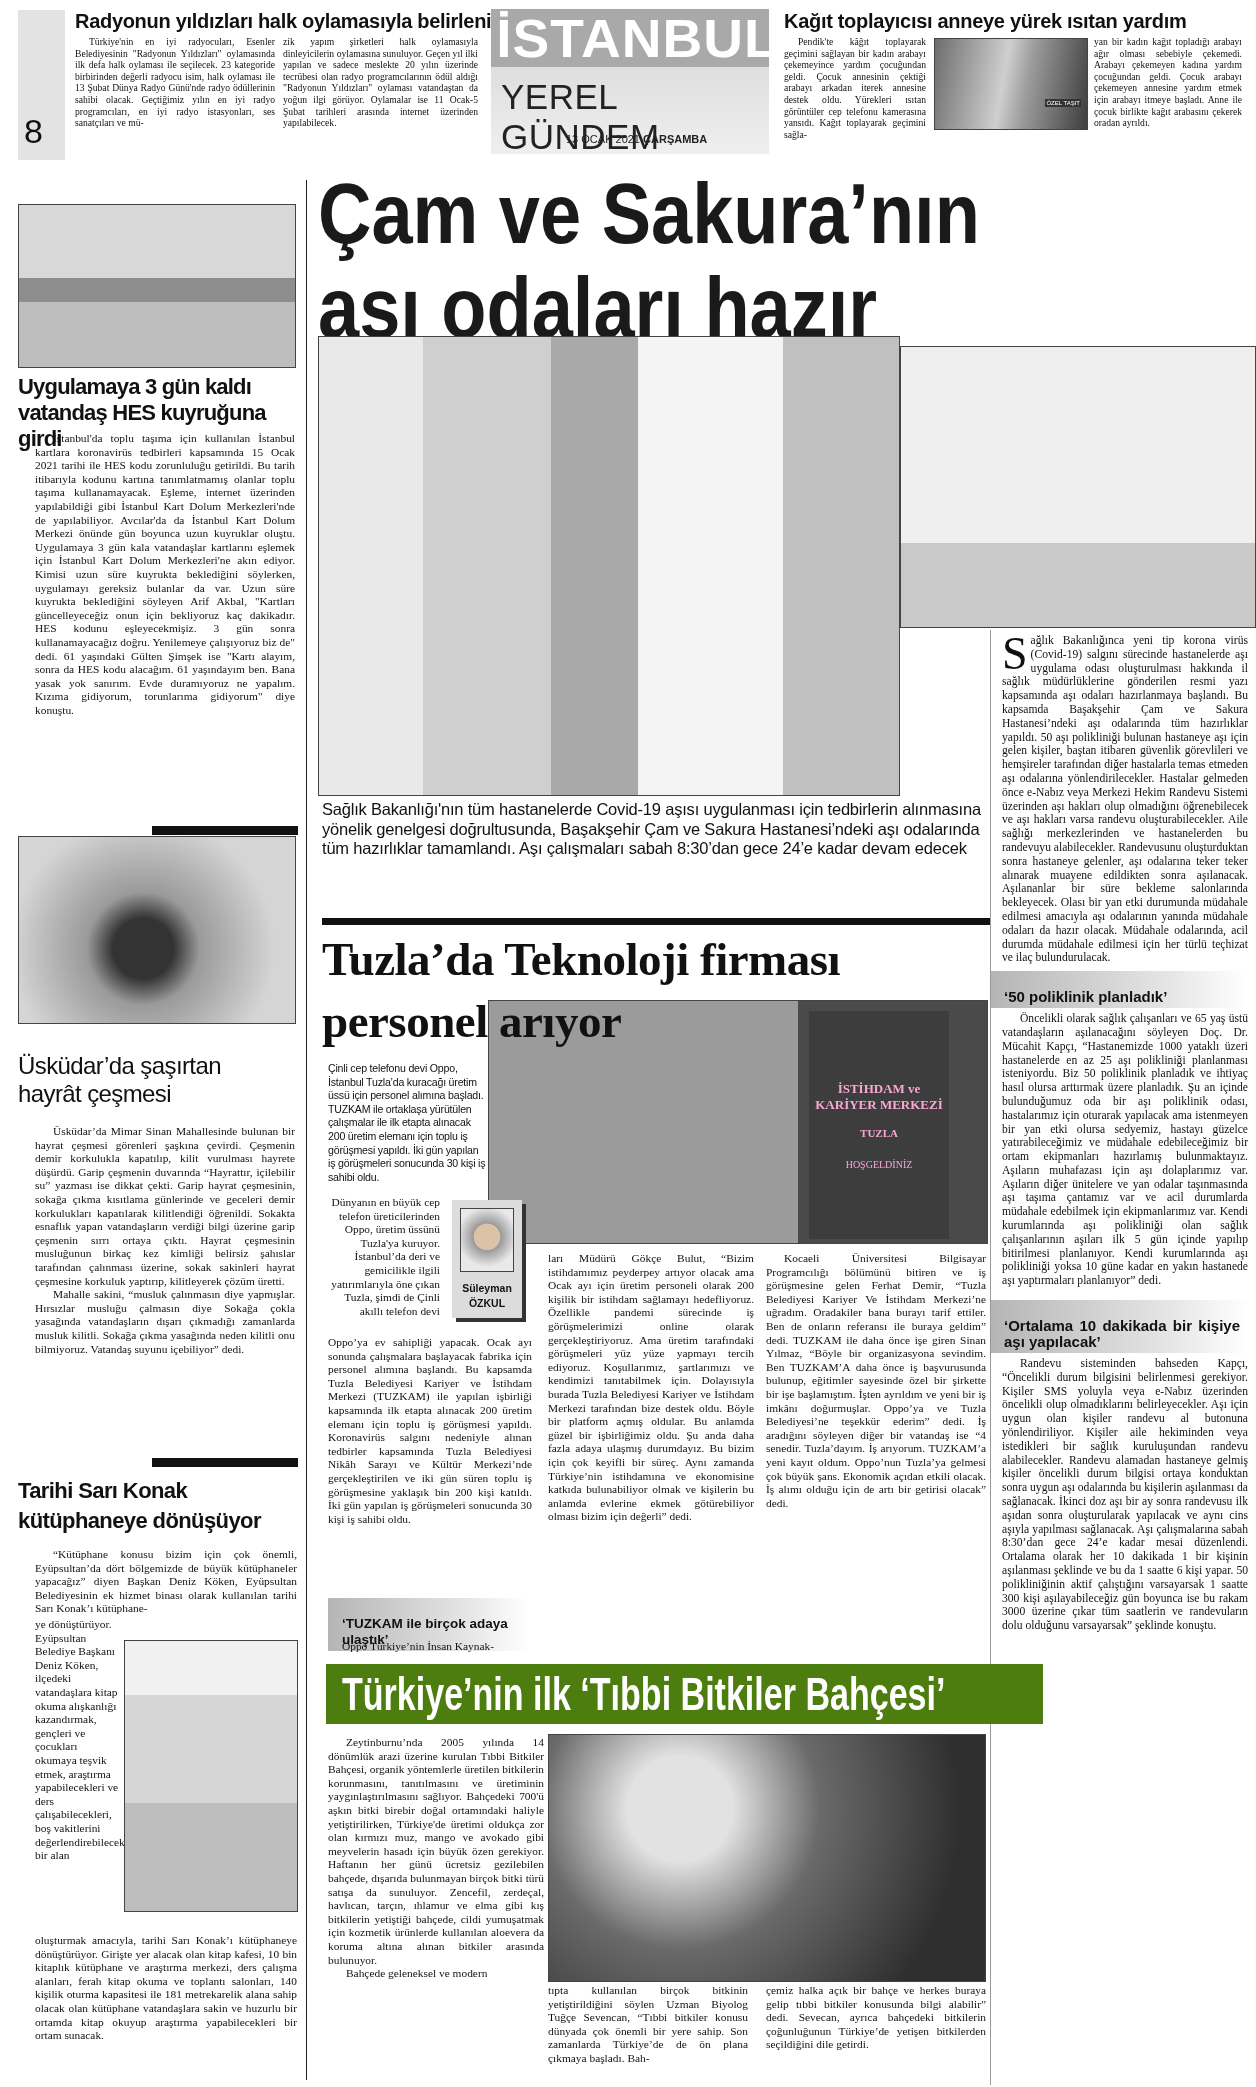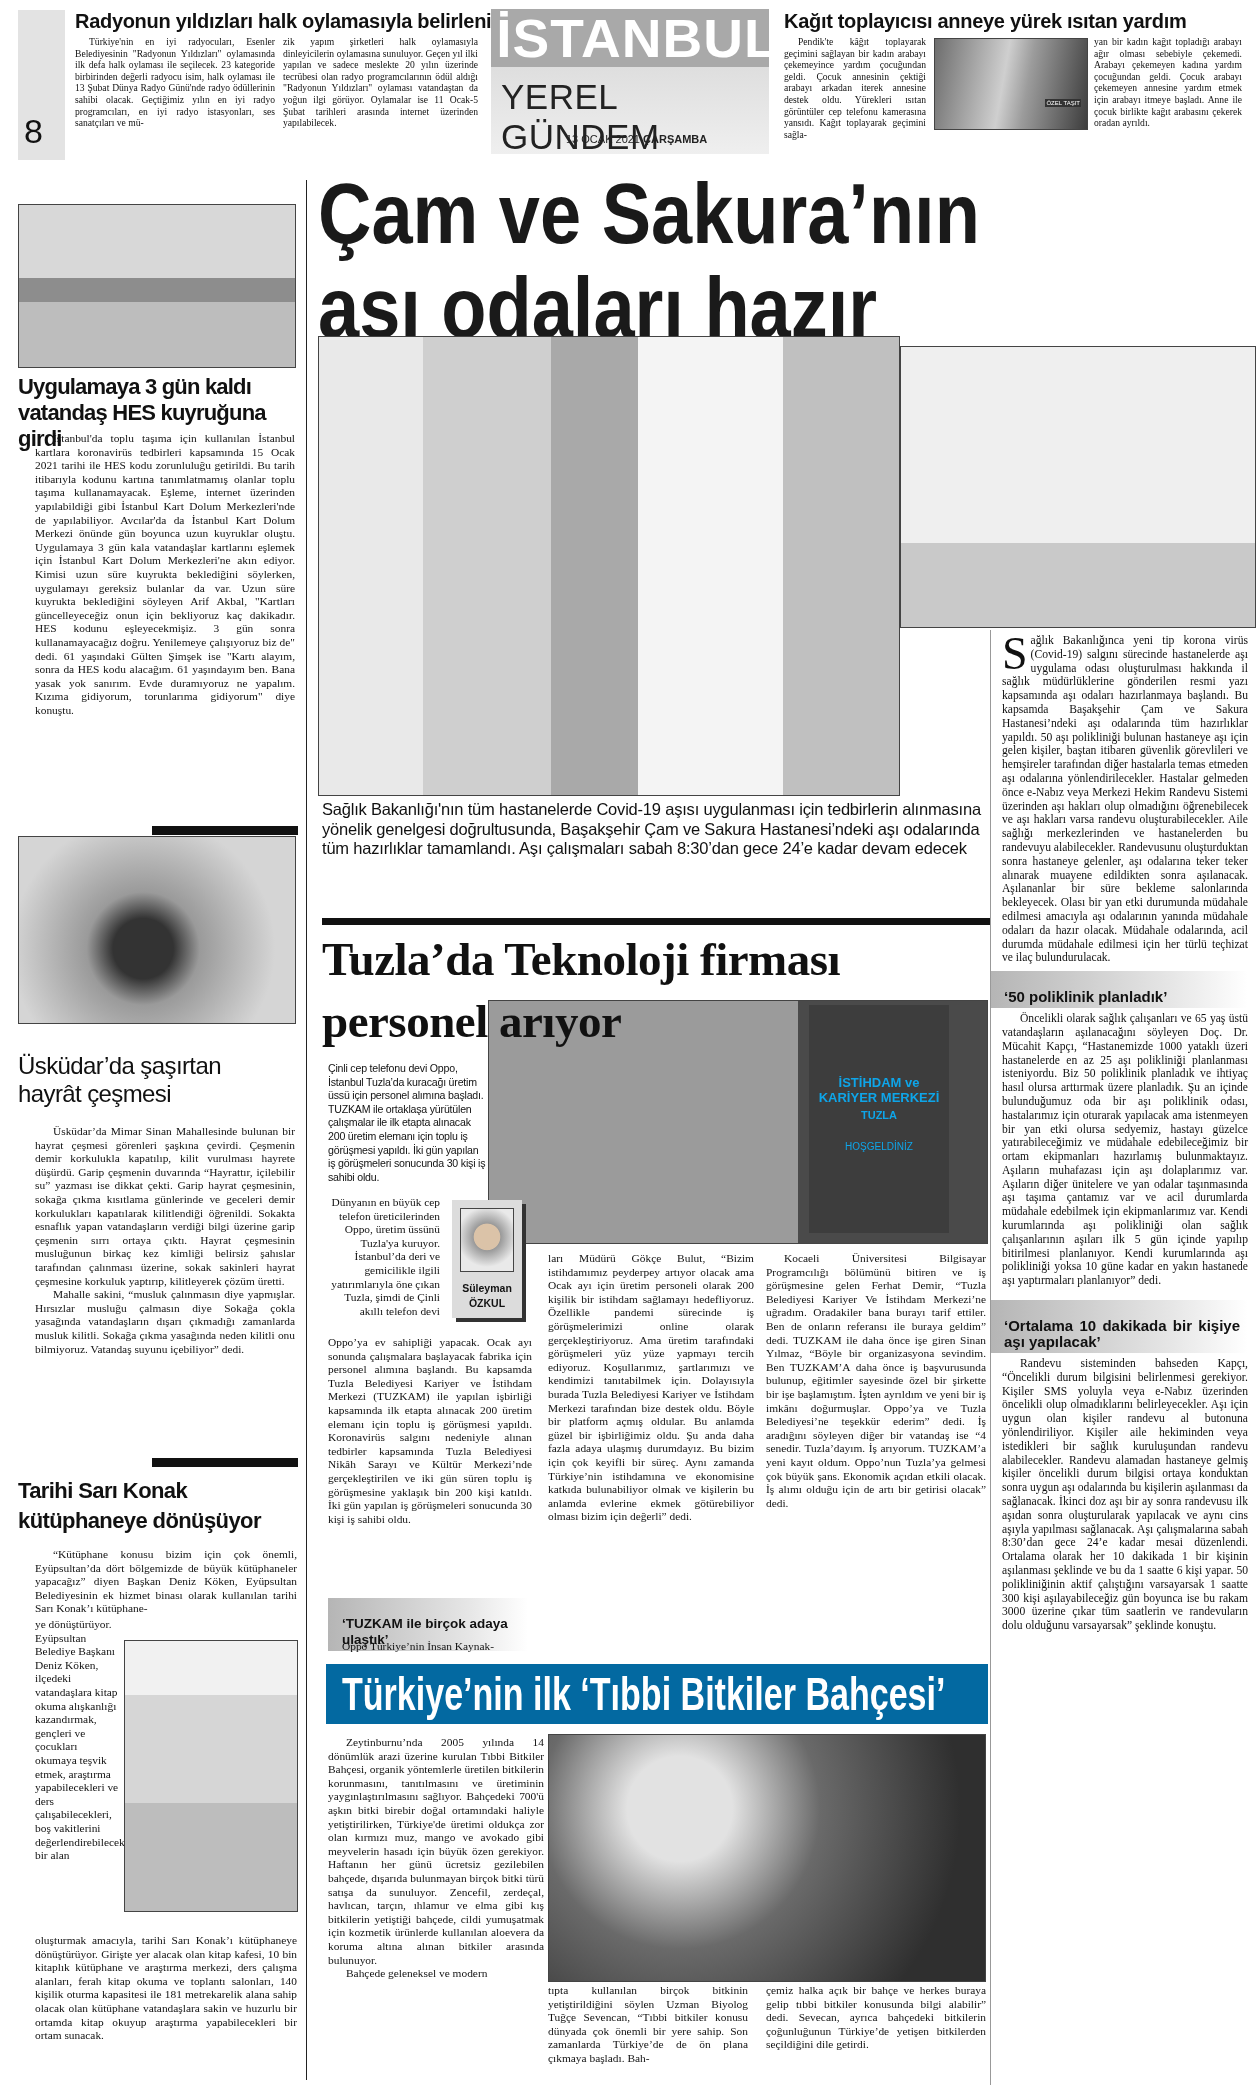--- a/index.html
+++ b/index.html
@@ -77,44 +77,44 @@
   </div>
   <div class="subhead" style="margin:6px 0 4px -12px">‘50 poliklinik planladık’</div>
   <p>Öncelikli olarak sağlık çalışanları ve 65 yaş üstü vatandaşların aşılanacağını söyleyen Doç. Dr. Mücahit Kapçı, “Hastanemizde 1000 yataklı üzeri hastanelerde en az 25 aşı polikliniği planlanması isteniyordu. Biz 50 poliklinik planladık ve ihtiyaç hasıl olursa arttırmak üzere planladık. Şu an içinde bulunduğumuz oda bir aşı poliklinik odası, hastalarımız için oturarak yapılacak ama istenmeyen bir yan etki olursa sedyemiz, hastayı güzelce yatırabileceğimiz ve müdahale edebileceğimiz bir ortam ekipmanları hazırlamış bulunmaktayız. Aşıların muhafazası için aşı dolaplarımız var. Aşıların diğer ünitelere ve yan odalar taşınmasında aşı taşıma çantamız var ve acil durumlarda müdahale edebilmek için ekipmanlarımız var. Kendi kurumlarında aşı polikliniği olan sağlık çalışanlarının aşıları ilk 5 gün içinde yapılıp bitirilmesi planlanıyor. Kendi kurumlarında aşı polikliniği yoksa 10 güne kadar en yakın hastanede aşı yaptırmaları planlanıyor” dedi.</p>
   <div class="subhead" style="margin:12px 0 4px -12px">‘Ortalama 10 dakikada bir kişiye aşı yapılacak’</div>
   <p>Randevu sisteminden bahseden Kapçı, “Öncelikli durum bilgisini belirlenmesi gerekiyor. Kişiler SMS yoluyla veya e-Nabız üzerinden öncelikli olup olmadıklarını belirleyecekler. Aşı için uygun olan kişiler randevu al butonuna yönlendiriliyor. Kişiler aile hekiminden veya istedikleri bir sağlık kuruluşundan randevu alabilecekler. Randevu alamadan hastaneye gelmiş kişiler öncelikli durum bilgisi ortaya konduktan sonra uygun aşı odalarında bu kişilerin aşılanması da sağlanacak. İkinci doz aşı bir ay sonra randevusu ilk aşıdan sonra oluşturularak yapılacak ve aynı cins aşıyla yapılması sağlanacak. Aşı çalışmalarına sabah 8:30’dan gece 24’e kadar mesai düzenlendi. Ortalama olarak her 10 dakikada 1 bir kişinin aşılanması şeklinde ve bu da 1 saatte 6 kişi yapar. 50 polikliniğinin aktif çalıştığını varsayarsak 1 saatte 300 kişi aşılayabileceğiz gün boyunca ise bu rakam 3000 üzerine çıkar tüm saatlerin ve randevuların dolu olduğunu varsayarsak” şeklinde konuştu.</p>
 </div>
 
 <div class="hrule" style="left:322px;top:918px;width:668px;height:7px"></div>
 <div class="abs serif" style="left:322px;top:932px;font-size:47px;font-weight:bold;line-height:54px;white-space:nowrap;letter-spacing:-0.5px">Tuzla’da Teknoloji firması</div>
 <div class="abs photo" style="left:488px;top:1000px;width:500px;height:244px;background:linear-gradient(90deg,#9b9b9b 0 62%,#4a4a4a 62%)">
-  <div style="position:absolute;left:320px;top:4px;width:140px;height:228px;background:#3d3d3d;color:#0ea5e9;text-align:center;font-family:Liberation Sans, sans-serif">
+  <div style="position:absolute;left:320px;top:10px;width:140px;height:228px;background:#3d3d3d;color:#f9a8d4;text-align:center;font-family:Liberation Serif, serif">
     <div style="margin-top:70px;font-size:13px;font-weight:bold;padding:0 6px">İSTİHDAM ve KARİYER MERKEZİ</div>
-    <div style="margin-top:4px;font-size:11px;font-weight:bold">TUZLA</div>
+    <div style="margin-top:14px;font-size:11px;font-weight:bold">TUZLA</div>
     <div style="margin-top:20px;font-size:10px">HOŞGELDİNİZ</div>
   </div>
 </div>
 <div class="abs serif" style="left:322px;top:994px;font-size:47px;font-weight:bold;line-height:54px;white-space:nowrap;letter-spacing:-0.5px">personel arıyor</div>
 
 <div class="abs sans" style="left:328px;top:1062px;width:160px;font-size:10.6px;line-height:13.6px;letter-spacing:-0.2px">Çinli cep telefonu devi Oppo, İstanbul Tuzla’da kuracağı üretim üssü için personel alımına başladı. TUZKAM ile ortaklaşa yürütülen çalışmalar ile ilk etapta alınacak 200 üretim elemanı için toplu iş görüşmesi yapıldı. İki gün yapılan iş görüşmeleri sonucunda 30 kişi iş sahibi oldu.</div>
 <div class="abs body-text" style="left:328px;top:1196px;width:112px;text-align:right">Dünyanın en büyük cep telefon üreticilerinden Oppo, üretim üssünü Tuzla'ya kuruyor. İstanbul’da deri ve gemicilikle ilgili yatırımlarıyla öne çıkan Tuzla, şimdi de Çinli akıllı telefon devi</div>
 <div class="abs" style="left:452px;top:1200px;width:70px;height:118px;background:#dcdcdc;box-shadow:4px 4px 0 #333">
   <div class="photo" style="position:absolute;left:8px;top:8px;width:54px;height:64px;background:radial-gradient(circle at 50% 45%,#dbc3a8 0 30%,#9a9a9a 32%,#e9e9e9 70%)"></div>
   <div class="sans" style="position:absolute;left:0;top:82px;width:70px;text-align:center;font-size:10.5px;font-weight:bold">Süleyman</div>
   <div class="sans" style="position:absolute;left:0;top:97px;width:70px;text-align:center;font-size:10.5px;font-weight:bold">ÖZKUL</div>
 </div>
 <div class="abs body-text" style="left:328px;top:1336px;width:204px">Oppo’ya ev sahipliği yapacak. Ocak ayı sonunda çalışmalara başlayacak fabrika için personel alımına başlandı. Bu kapsamda Tuzla Belediyesi Kariyer ve İstihdam Merkezi (TUZKAM) ile yapılan işbirliği kapsamında ilk etapta alınacak 200 üretim elemanı için toplu iş görüşmesi yapıldı. Koronavirüs salgını nedeniyle alınan tedbirler kapsamında Tuzla Belediyesi Nikâh Sarayı ve Kültür Merkezi’nde gerçekleştirilen ve iki gün süren toplu iş görüşmesine yaklaşık bin 200 kişi katıldı. İki gün yapılan iş görüşmeleri sonucunda 30 kişi iş sahibi oldu.</div>
 <div class="subhead abs" style="left:328px;top:1598px;width:200px;font-size:13.5px">‘TUZKAM ile birçok adaya ulaştık’</div>
 <div class="abs body-text" style="left:328px;top:1640px;width:204px;text-indent:14px">Oppo Türkiye’nin İnsan Kaynak-</div>
 <div class="abs body-text" style="left:548px;top:1252px;width:206px">ları Müdürü Gökçe Bulut, “Bizim istihdamımız peyderpey artıyor olacak ama Ocak ayı için üretim personeli olarak 200 kişilik bir istihdam sağlamayı hedefliyoruz. Özellikle pandemi sürecinde iş görüşmelerimizi online olarak gerçekleştiriyoruz. Ama üretim tarafındaki görüşmeleri yüz yüze yapmayı tercih ediyoruz. Koşullarımız, şartlarımızı ve kendimizi tanıtabilmek için. Dolayısıyla burada Tuzla Belediyesi Kariyer ve İstihdam Merkezi tarafından bize destek oldu. Böyle bir platform açmış oldular. Bu anlamda güzel bir işbirliğimiz oldu. Şu anda daha fazla adaya ulaşmış durumdayız. Bu bizim için çok keyifli bir süreç. Aynı zamanda Türkiye’nin istihdamına ve ekonomisine katkıda bulunabiliyor olmak ve kişilerin bu anlamda evlerine ekmek götürebiliyor olması bizim için değerli” dedi.</div>
 <div class="abs body-text" style="left:766px;top:1252px;width:220px;text-indent:18px">Kocaeli Üniversitesi Bilgisayar Programcılığı bölümünü bitiren ve iş görüşmesine gelen Ferhat Demir, “Tuzla Belediyesi Kariyer Ve İstihdam Merkezi’ne uğradım. Oradakiler bana burayı tarif ettiler. Ben de onların referansı ile buraya geldim” dedi. TUZKAM ile daha önce işe giren Sinan Yılmaz, “Böyle bir organizasyona sevindim. Ben TUZKAM’A daha önce iş başvurusunda bulunup, eğitimler sayesinde özel bir şirkette bir işe başlamıştım. İşten ayrıldım ve yeni bir iş imkânı doğurmuşlar. Oppo’ya ve Tuzla Belediyesi’ne teşekkür ederim” dedi. İş aradığını söyleyen diğer bir vatandaş ise “4 senedir. Tuzla’dayım. İş arıyorum. TUZKAM’a yeni kayıt oldum. Oppo’nun Tuzla’ya gelmesi çok büyük şans. Ekonomik açıdan etkili olacak. İş alımı olduğu için de artı bir getirisi olacak” dedi.</div>
 
 <div class="vrule" style="left:990px;top:630px;height:1455px;width:1px;background:#999"></div>
 
-<div class="abs" style="left:326px;top:1664px;width:662px;height:60px;background:#0369a1;overflow:hidden">
+<div class="abs" style="left:326px;top:1664px;width:717px;height:60px;background:#4d7c0f;overflow:hidden">
   <div class="condensed" style="position:absolute;left:16px;top:4px;font-size:46px;line-height:52px;color:#fff;transform:scaleX(0.74)">Türkiye’nin ilk ‘Tıbbi Bitkiler Bahçesi’</div>
 </div>
 <div class="abs body-text" style="left:328px;top:1736px;width:216px">
   <p>Zeytinburnu’nda 2005 yılında 14 dönümlük arazi üzerine kurulan Tıbbi Bitkiler Bahçesi, organik yöntemlerle üretilen bitkilerin korunmasını, tanıtılmasını ve üretiminin yaygınlaştırılmasını sağlıyor. Bahçedeki 700'ü aşkın bitki birebir doğal ortamındaki haliyle yetiştirilirken, Türkiye'de üretimi oldukça zor olan kırmızı muz, mango ve avokado gibi meyvelerin hasadı için büyük özen gerekiyor. Haftanın her günü ücretsiz gezilebilen bahçede, dışarıda bulunmayan birçok bitki türü satışa da sunuluyor. Zencefil, zerdeçal, havlıcan, tarçın, ıhlamur ve elma gibi kış bitkilerin yetiştiği bahçede, cildi yumuşatmak için kozmetik ürünlerde kullanılan aloevera da koruma altına alınan bitkiler arasında bulunuyor.</p>
   <p>Bahçede geleneksel ve modern</p>
 </div>
 <div class="abs photo" style="left:548px;top:1734px;width:438px;height:248px;background:radial-gradient(circle at 30% 30%,#e2e2e2 0 15%,#6a6a6a 40%,#2f2f2f 80%)"></div>
 <div class="abs body-text" style="left:548px;top:1984px;width:200px;text-indent:0">tıpta kullanılan birçok bitkinin yetiştirildiğini söylen Uzman Biyolog Tuğçe Sevencan, “Tıbbi bitkiler konusu dünyada çok önemli bir yere sahip. Son zamanlarda Türkiye’de de ön plana çıkmaya başladı. Bah-</div>
 <div class="abs body-text" style="left:766px;top:1984px;width:220px">çemiz halka açık bir bahçe ve herkes buraya gelip tıbbi bitkiler konusunda bilgi alabilir” dedi. Sevecan, ayrıca bahçedeki bitkilerin çoğunluğunun Türkiye’de yetişen bitkilerden seçildiğini dile getirdi.</div>
 

